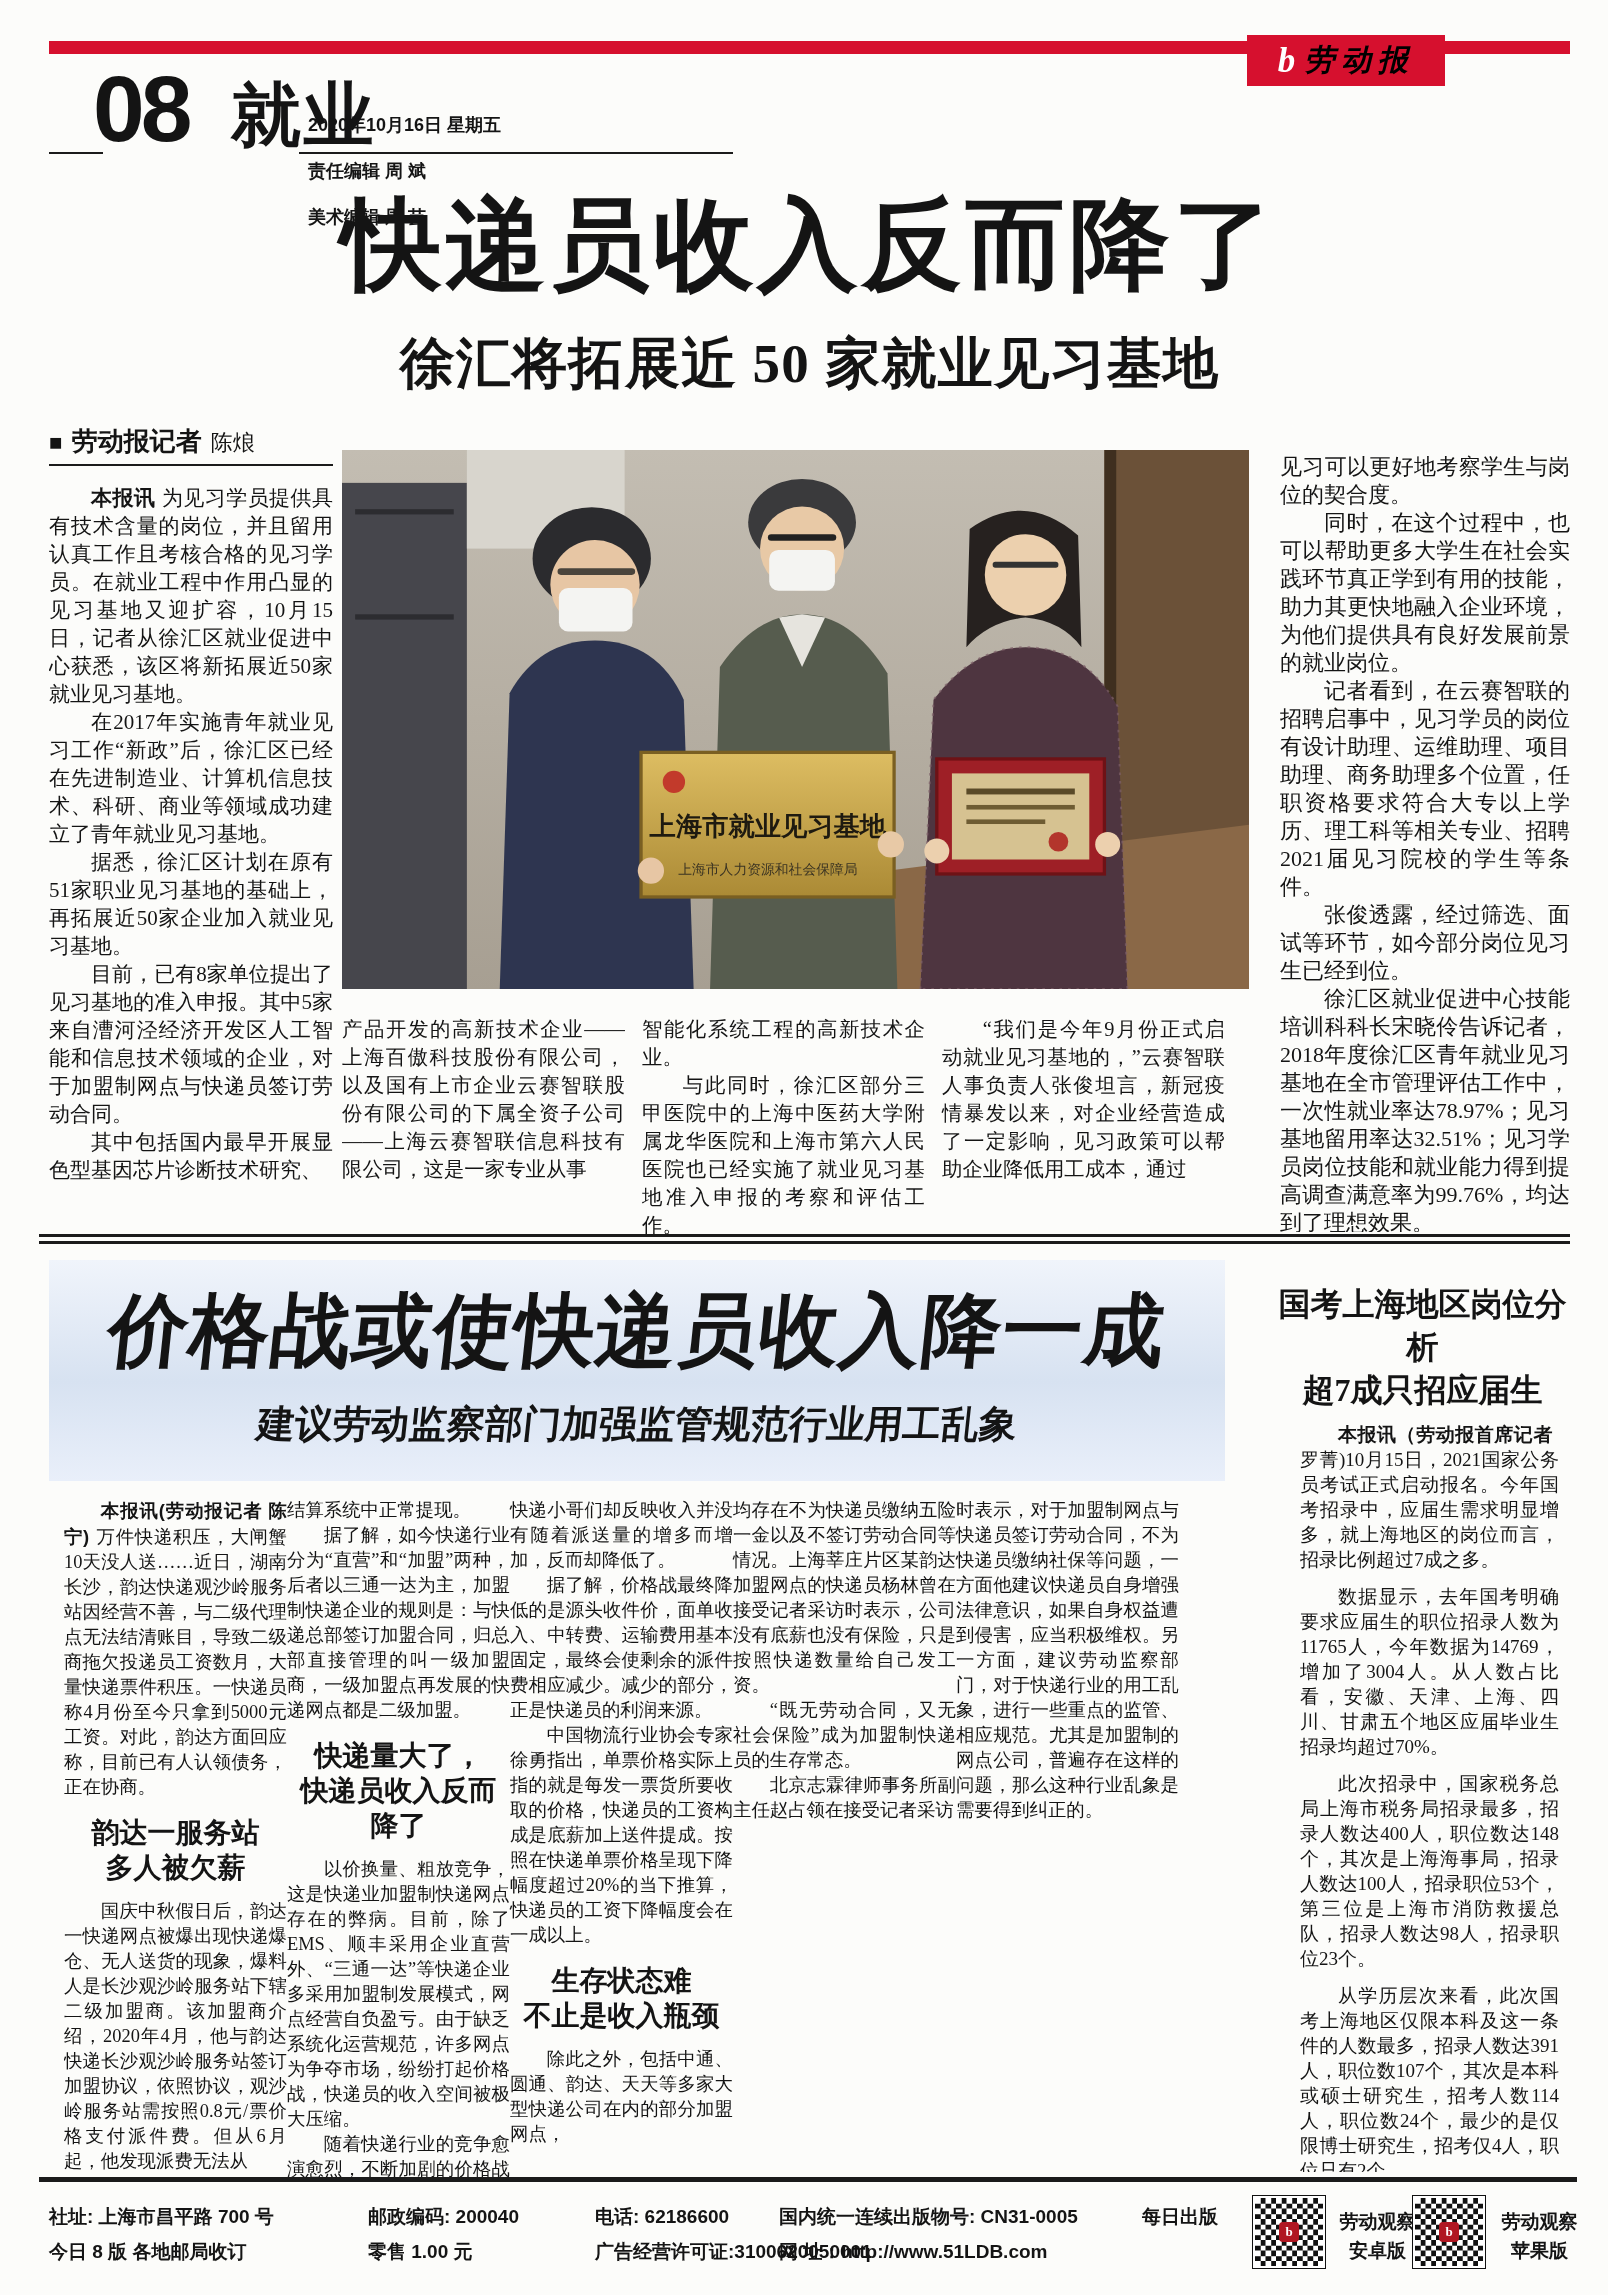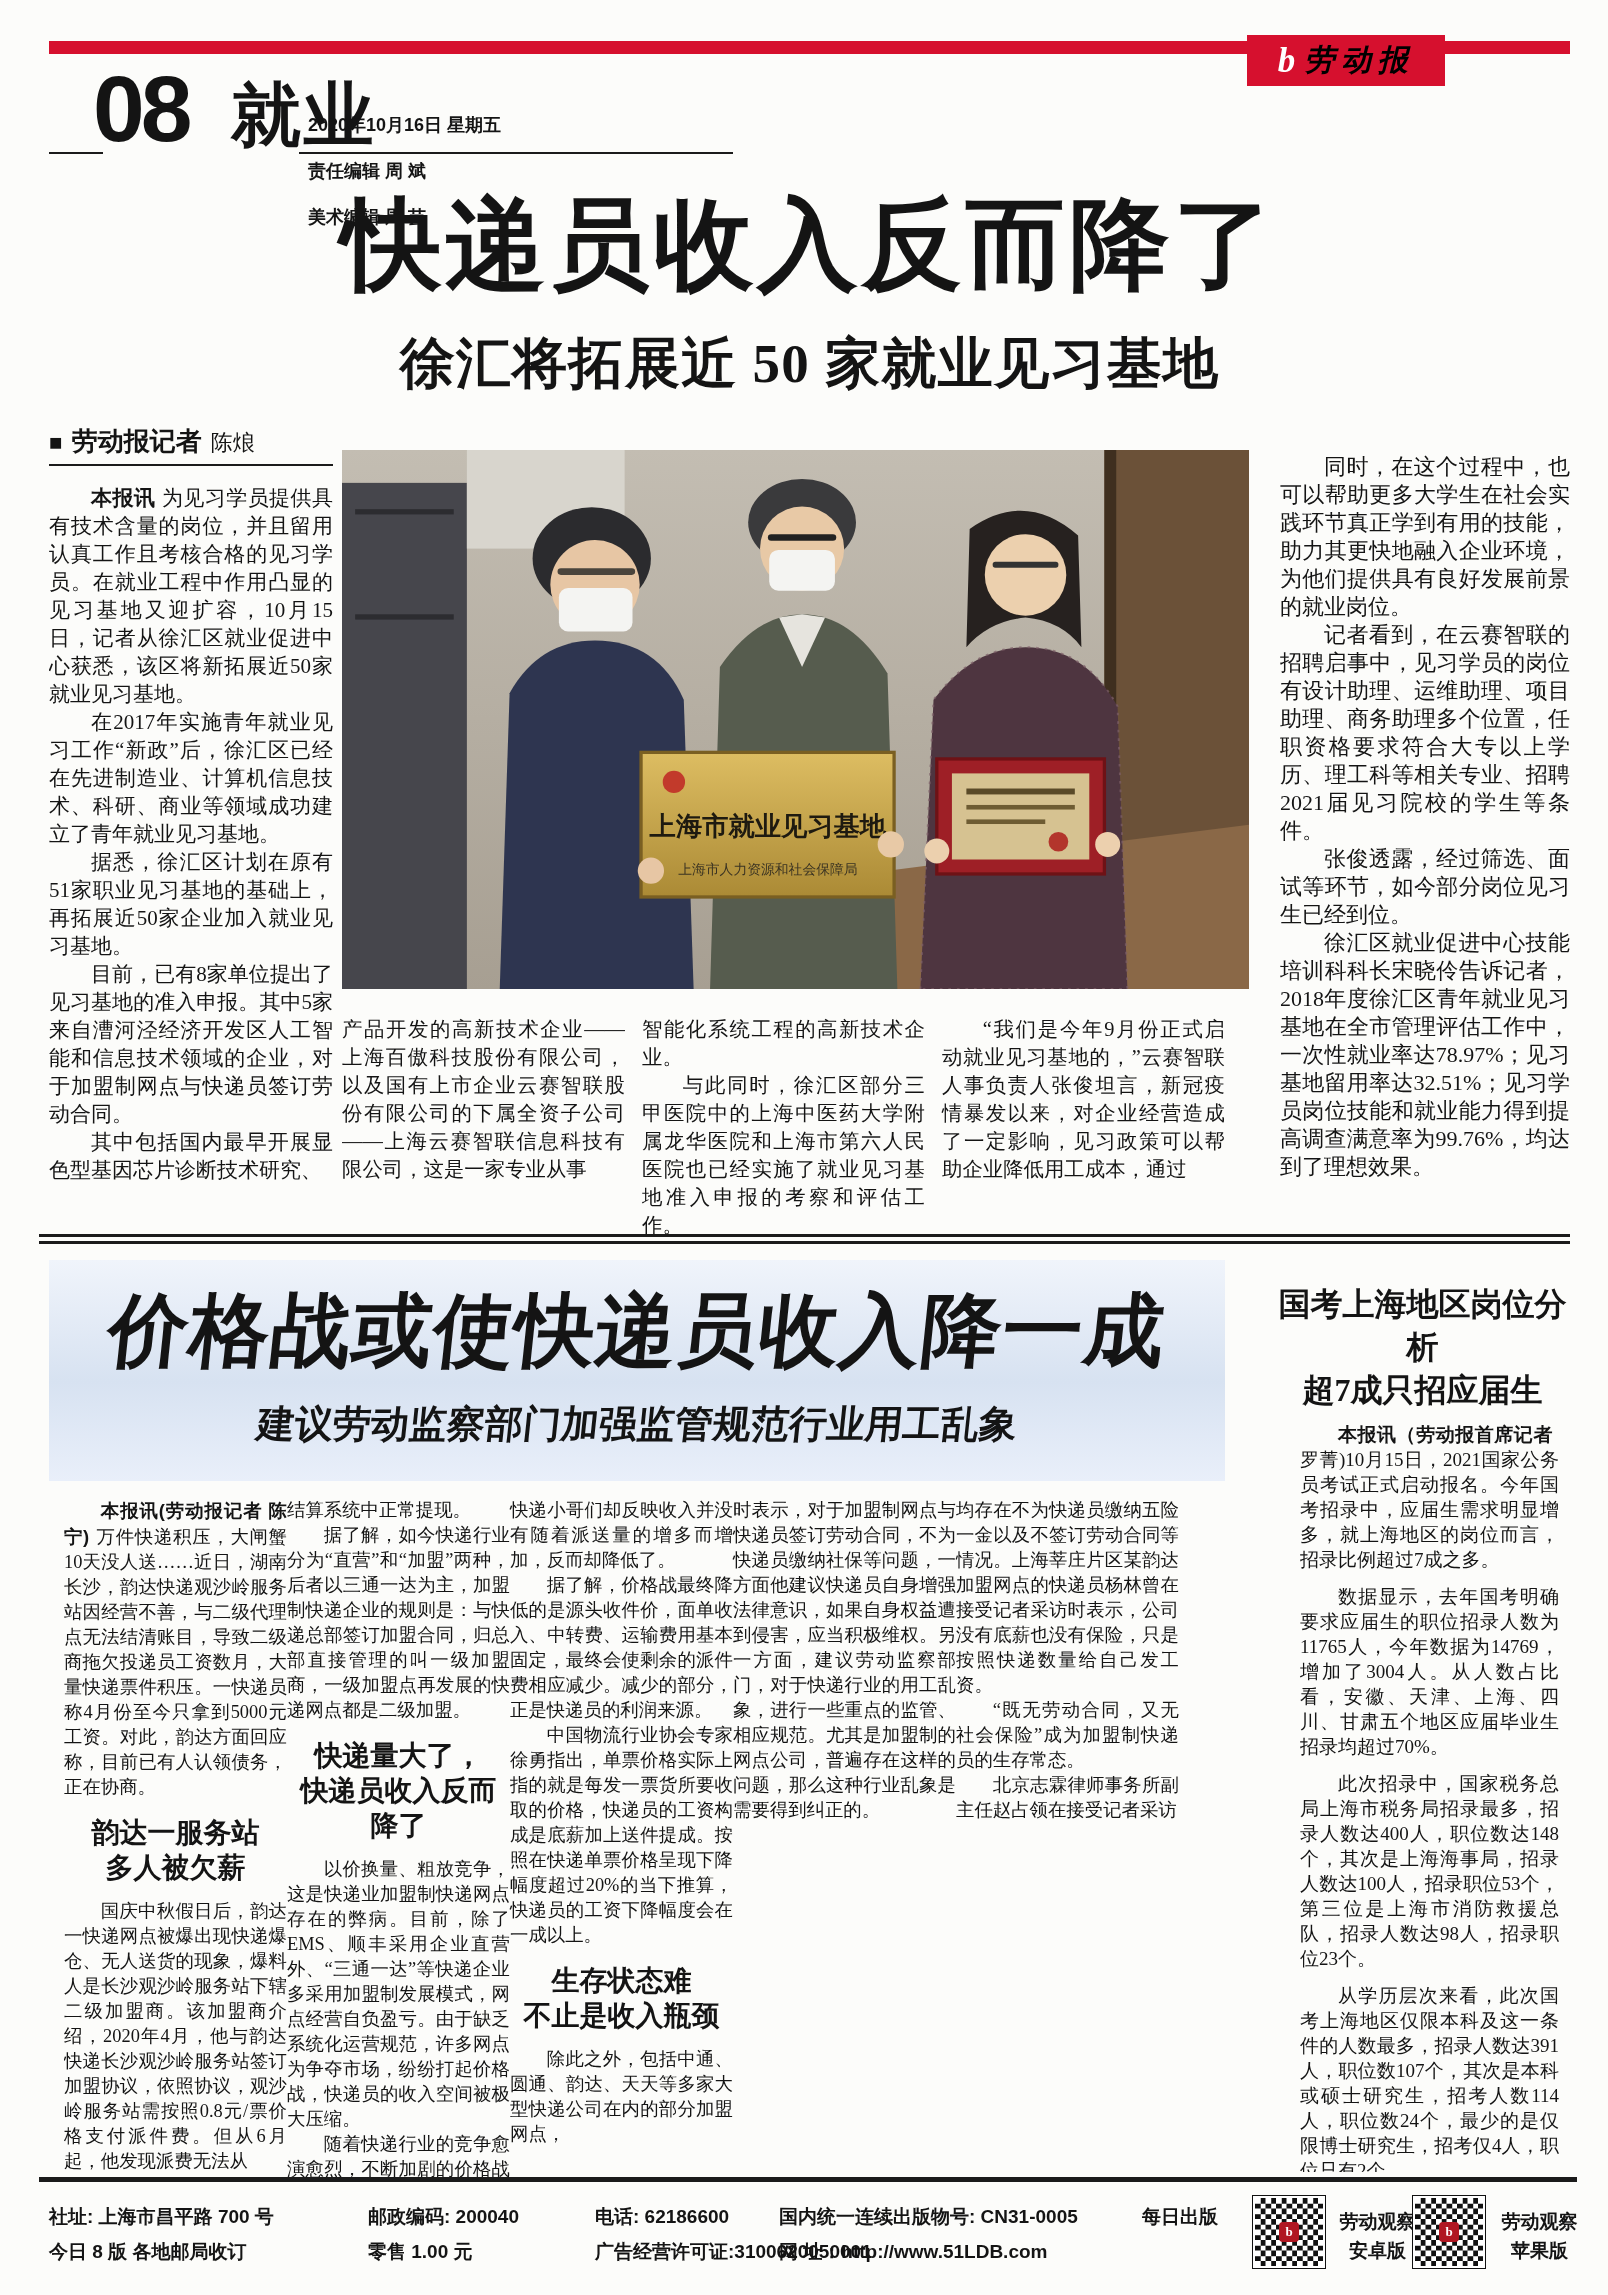--- a/index.html
+++ b/index.html
@@ -181,20 +181,21 @@
     <div class="bcol">
       <p>智能化系统工程的高新技术企业。</p>
       <p class="ind">与此同时，徐汇区部分三甲医院中的上海中医药大学附属龙华医院和上海市第六人民医院也已经实施了就业见习基地准入申报的考察和评估工作。</p>
     </div>
     <div class="bcol">
       <p class="ind">“我们是今年9月份正式启动就业见习基地的，”云赛智联人事负责人张俊坦言，新冠疫情暴发以来，对企业经营造成了一定影响，见习政策可以帮助企业降低用工成本，通过</p>
     </div>
   </div>
 
   <div class="abs col a1-right">
+    <p class="noind">见习可以更好地考察学生与岗位的契合度。</p>
     <p>同时，在这个过程中，也可以帮助更多大学生在社会实践环节真正学到有用的技能，助力其更快地融入企业环境，为他们提供具有良好发展前景的就业岗位。</p>
     <p>记者看到，在云赛智联的招聘启事中，见习学员的岗位有设计助理、运维助理、项目助理、商务助理多个位置，任职资格要求符合大专以上学历、理工科等相关专业、招聘2021届见习院校的学生等条件。</p>
     <p>张俊透露，经过筛选、面试等环节，如今部分岗位见习生已经到位。</p>
     <p>徐汇区就业促进中心技能培训科科长宋晓伶告诉记者，2018年度徐汇区青年就业见习基地在全市管理评估工作中，一次性就业率达78.97%；见习基地留用率达32.51%；见习学员岗位技能和就业能力得到提高调查满意率为99.76%，均达到了理想效果。</p>
   </div>
 
   <div class="abs rule div1"></div>
   <div class="abs rule div2"></div>
 
   <div class="abs a2-headblock sans">
@@ -225,26 +226,26 @@
       <p class="noind">快递小哥们却反映收入并没有随着派送量的增多而增加，反而却降低了。</p>
       <p>据了解，价格战最终降低的是源头收件价，面单收入、中转费、运输费用基本固定，最终会使剩余的派件费相应减少。减少的部分，正是快递员的利润来源。</p>
       <p>中国物流行业协会专家徐勇指出，单票价格实际上指的就是每发一票货所要收取的价格，快递员的工资构成是底薪加上送件提成。按照在快递单票价格呈现下降幅度超过20%的当下推算，快递员的工资下降幅度会在一成以上。</p>
       <div class="colhead">
         <div>生存状态难</div>
         <div>不止是收入瓶颈</div>
       </div>
       <p>除此之外，包括中通、圆通、韵达、天天等多家大型快递公司在内的部分加盟网点，</p>
     </div>
     <div class="acol">
-      <p class="noind">时表示，对于加盟制网点与快递员签订劳动合同，不为快递员缴纳社保等问题，一方面他建议快递员自身增强法律意识，如果自身权益遭到侵害，应当积极维权。另一方面，建议劳动监察部门，对于快递行业的用工乱象，进行一些重点的监管、相应规范。尤其是加盟制的网点公司，普遍存在这样的问题，那么这种行业乱象是需要得到纠正的。</p>
-    </div>
-    <div class="acol">
       <p class="noind">均存在不为快递员缴纳五险一金以及不签订劳动合同等情况。上海莘庄片区某韵达加盟网点的快递员杨林曾在接受记者采访时表示，公司没有底薪也没有保险，只是按照快递数量给自己发工资。</p>
       <p>“既无劳动合同，又无社会保险”成为加盟制快递员的生存常态。</p>
       <p>北京志霖律师事务所副主任赵占领在接受记者采访</p>
+    </div>
+    <div class="acol">
+      <p class="noind">时表示，对于加盟制网点与快递员签订劳动合同，不为快递员缴纳社保等问题，一方面他建议快递员自身增强法律意识，如果自身权益遭到侵害，应当积极维权。另一方面，建议劳动监察部门，对于快递行业的用工乱象，进行一些重点的监管、相应规范。尤其是加盟制的网点公司，普遍存在这样的问题，那么这种行业乱象是需要得到纠正的。</p>
     </div>
   </div>
 
   <div class="abs sb-title">
     <div>国考上海地区岗位分析</div>
     <div>超7成只招应届生</div>
   </div>
   <div class="abs col sb-body">
     <p><span class="lead">本报讯（劳动报首席记者</span><span>罗菁)</span><span>10月15日，2021国家公务员考试正式启动报名。今年国考招录中，应届生需求明显增多，就上海地区的岗位而言，招录比例超过7成之多。</span></p>
     <p>数据显示，去年国考明确要求应届生的职位招录人数为11765人，今年数据为14769，增加了3004人。从人数占比看，安徽、天津、上海、四川、甘肃五个地区应届毕业生招录均超过70%。</p>

